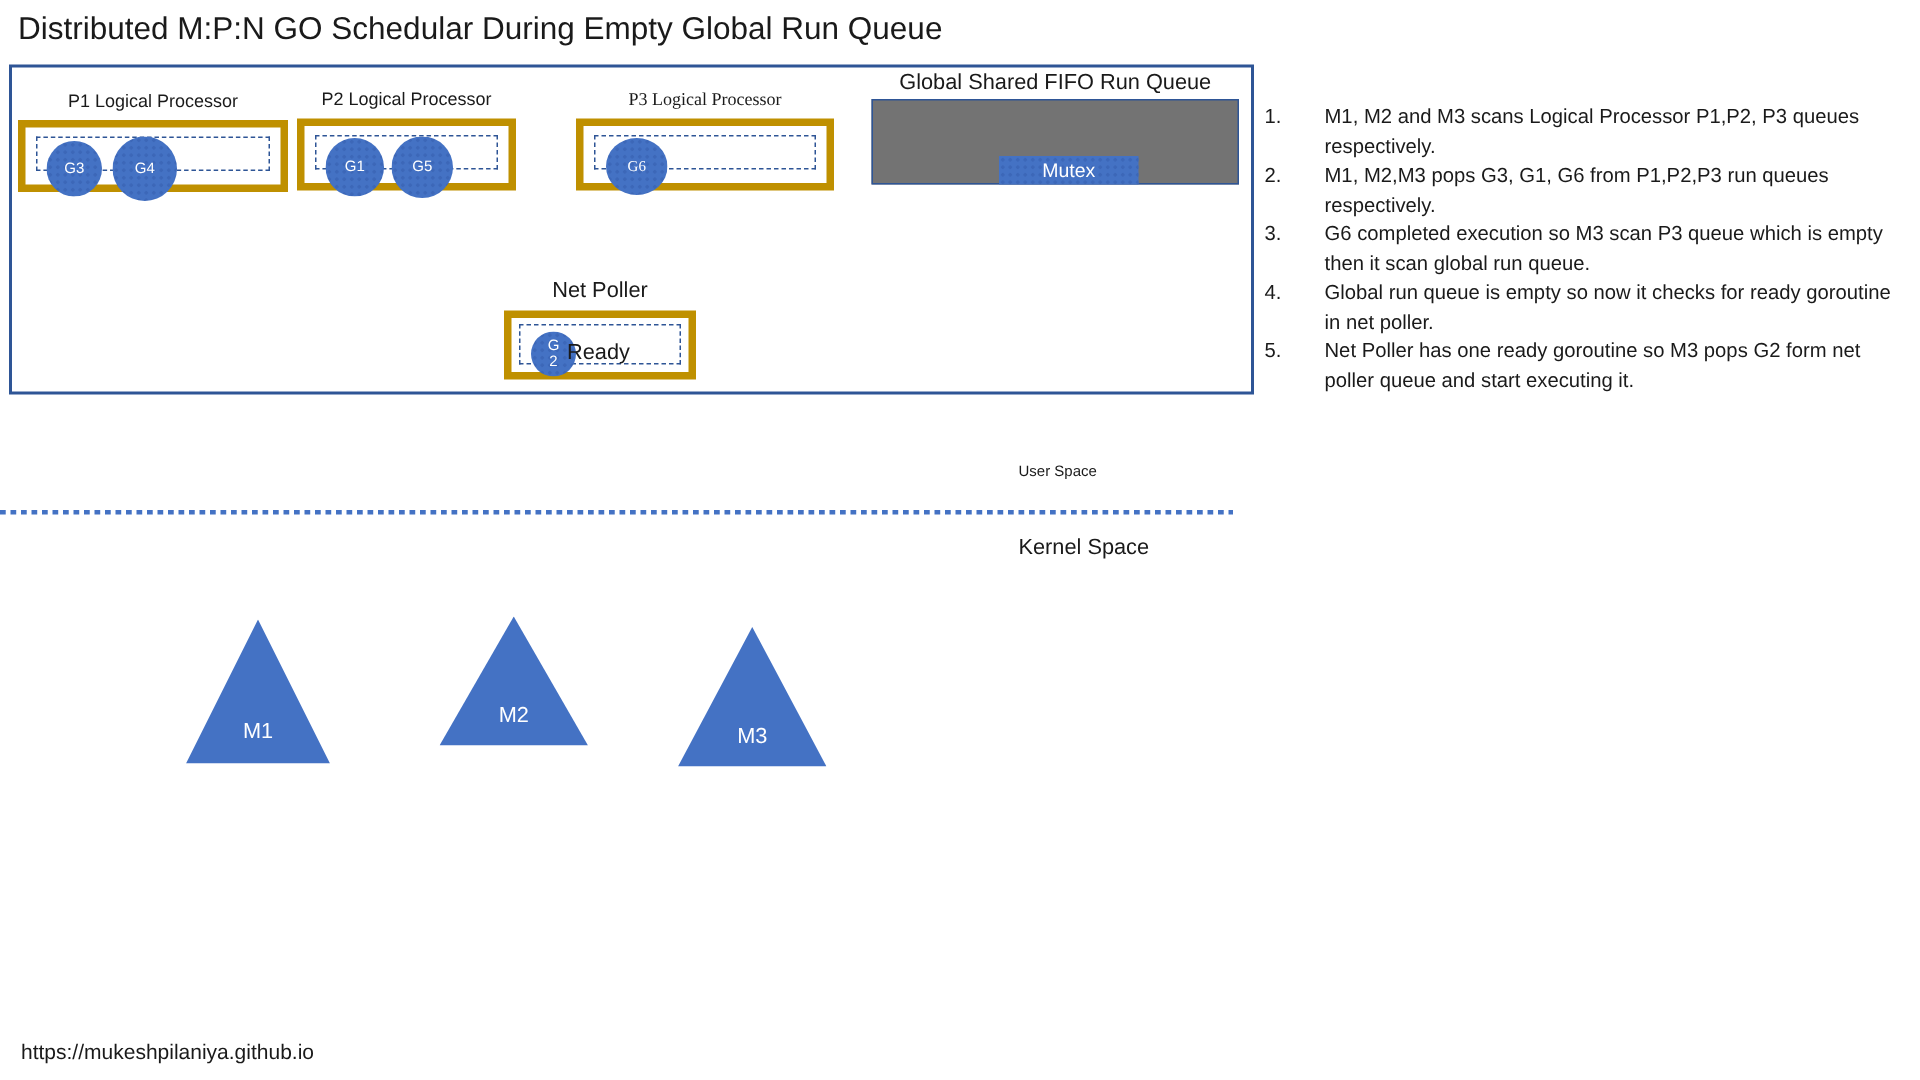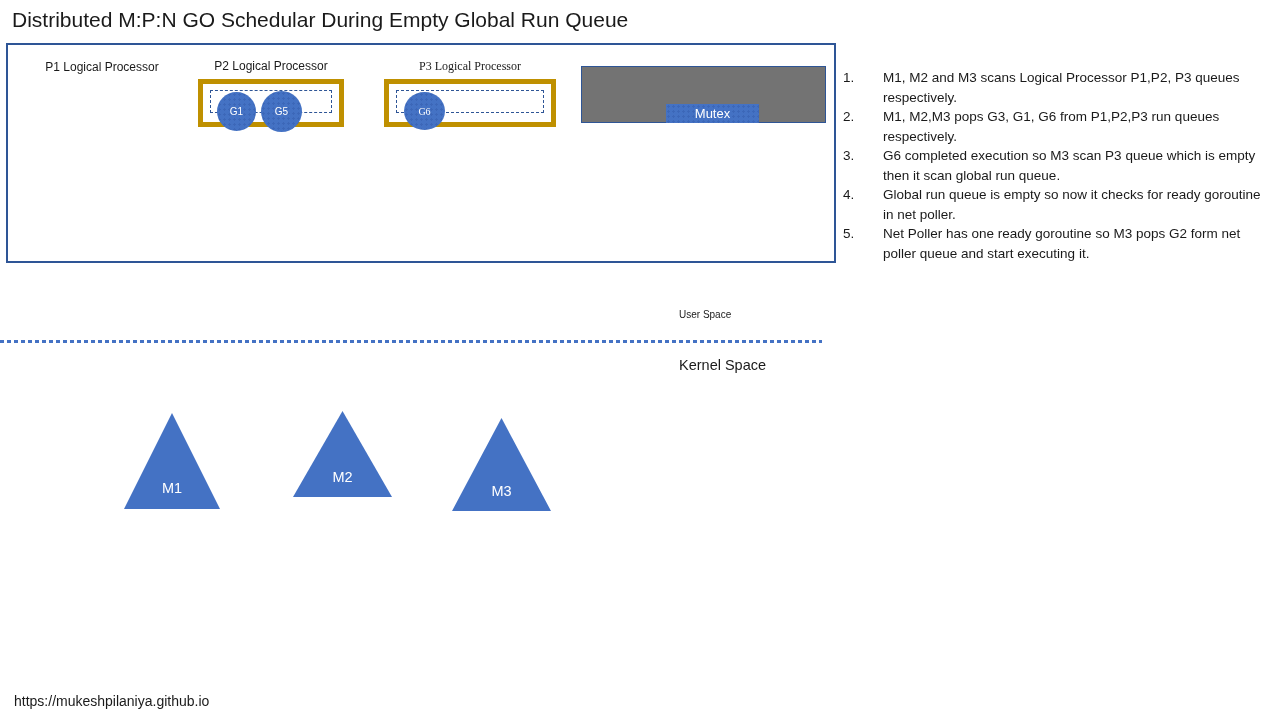--- a/index.html
+++ b/index.html
@@ -269,20 +269,26 @@
 </style>
 </head>
 <body>
 
 <div id="slide-title">Distributed M:P:N GO Schedular During Empty Global Run Queue</div>
 
 <div id="user-space-container">
 
   <div class="proc-group" style="left:4px; top:13px; width:180px; height:70px;">
     <div class="proc-caption">P1 Logical Processor</div>
+    <div class="proc-box">
+      <div class="runqueue">
+        <div class="g-circle" style="left:6px; top:2px; width:37px; height:37px;">G3</div>
+        <div class="g-circle" style="left:50px; top:-1px; width:43px; height:43px;">G4</div>
+      </div>
+    </div>
   </div>
 
   <div class="proc-group" style="left:190px; top:12px; width:146px; height:70px;">
     <div class="proc-caption">P2 Logical Processor</div>
     <div class="proc-box">
       <div class="runqueue">
         <div class="g-circle" style="left:6px; top:1px; width:39px; height:39px;">G1</div>
         <div class="g-circle" style="left:50px; top:0px; width:41px; height:41px;">G5</div>
       </div>
     </div>
@@ -291,25 +297,38 @@
   <div class="proc-group" style="left:376px; top:12px; width:172px; height:70px;font-family:Liberation Serif, serif;">
     <div class="proc-caption">P3 Logical Processor</div>
     <div class="proc-box">
       <div class="runqueue">
         <div class="g-circle" style="left:7px; top:1px; width:41px; height:38px;">G6</div>
       </div>
     </div>
   </div>
 
   <div id="global-queue-group">
+    <div id="global-queue-caption">Global Shared FIFO Run Queue</div>
     <div id="global-queue-box">
       <div id="mutex-bar">Mutex</div>
     </div>
   </div>
 
+  <div id="net-poller-group">
+    <div id="net-poller-caption">Net Poller</div>
+    <div id="net-poller-box">
+      <div id="net-poller-queue">
+        <div class="g-circle" id="g2-circle">
+          <span>G</span>
+          <span>2</span>
+        </div>
+        <div id="ready-label">Ready</div>
+      </div>
+    </div>
+  </div>
 
 </div>
 
 <div id="user-space-label">User Space</div>
 <div id="space-divider"></div>
 <div id="kernel-space-label">Kernel Space</div>
 
 <div class="m-thread" style="left:124px; top:413px; width:96px; height:96px;">
   <svg width="96" height="96" viewBox="0 0 96 96">
     <polygon points="48,0 96,96 0,96" fill="#4472C4"></polygon>

